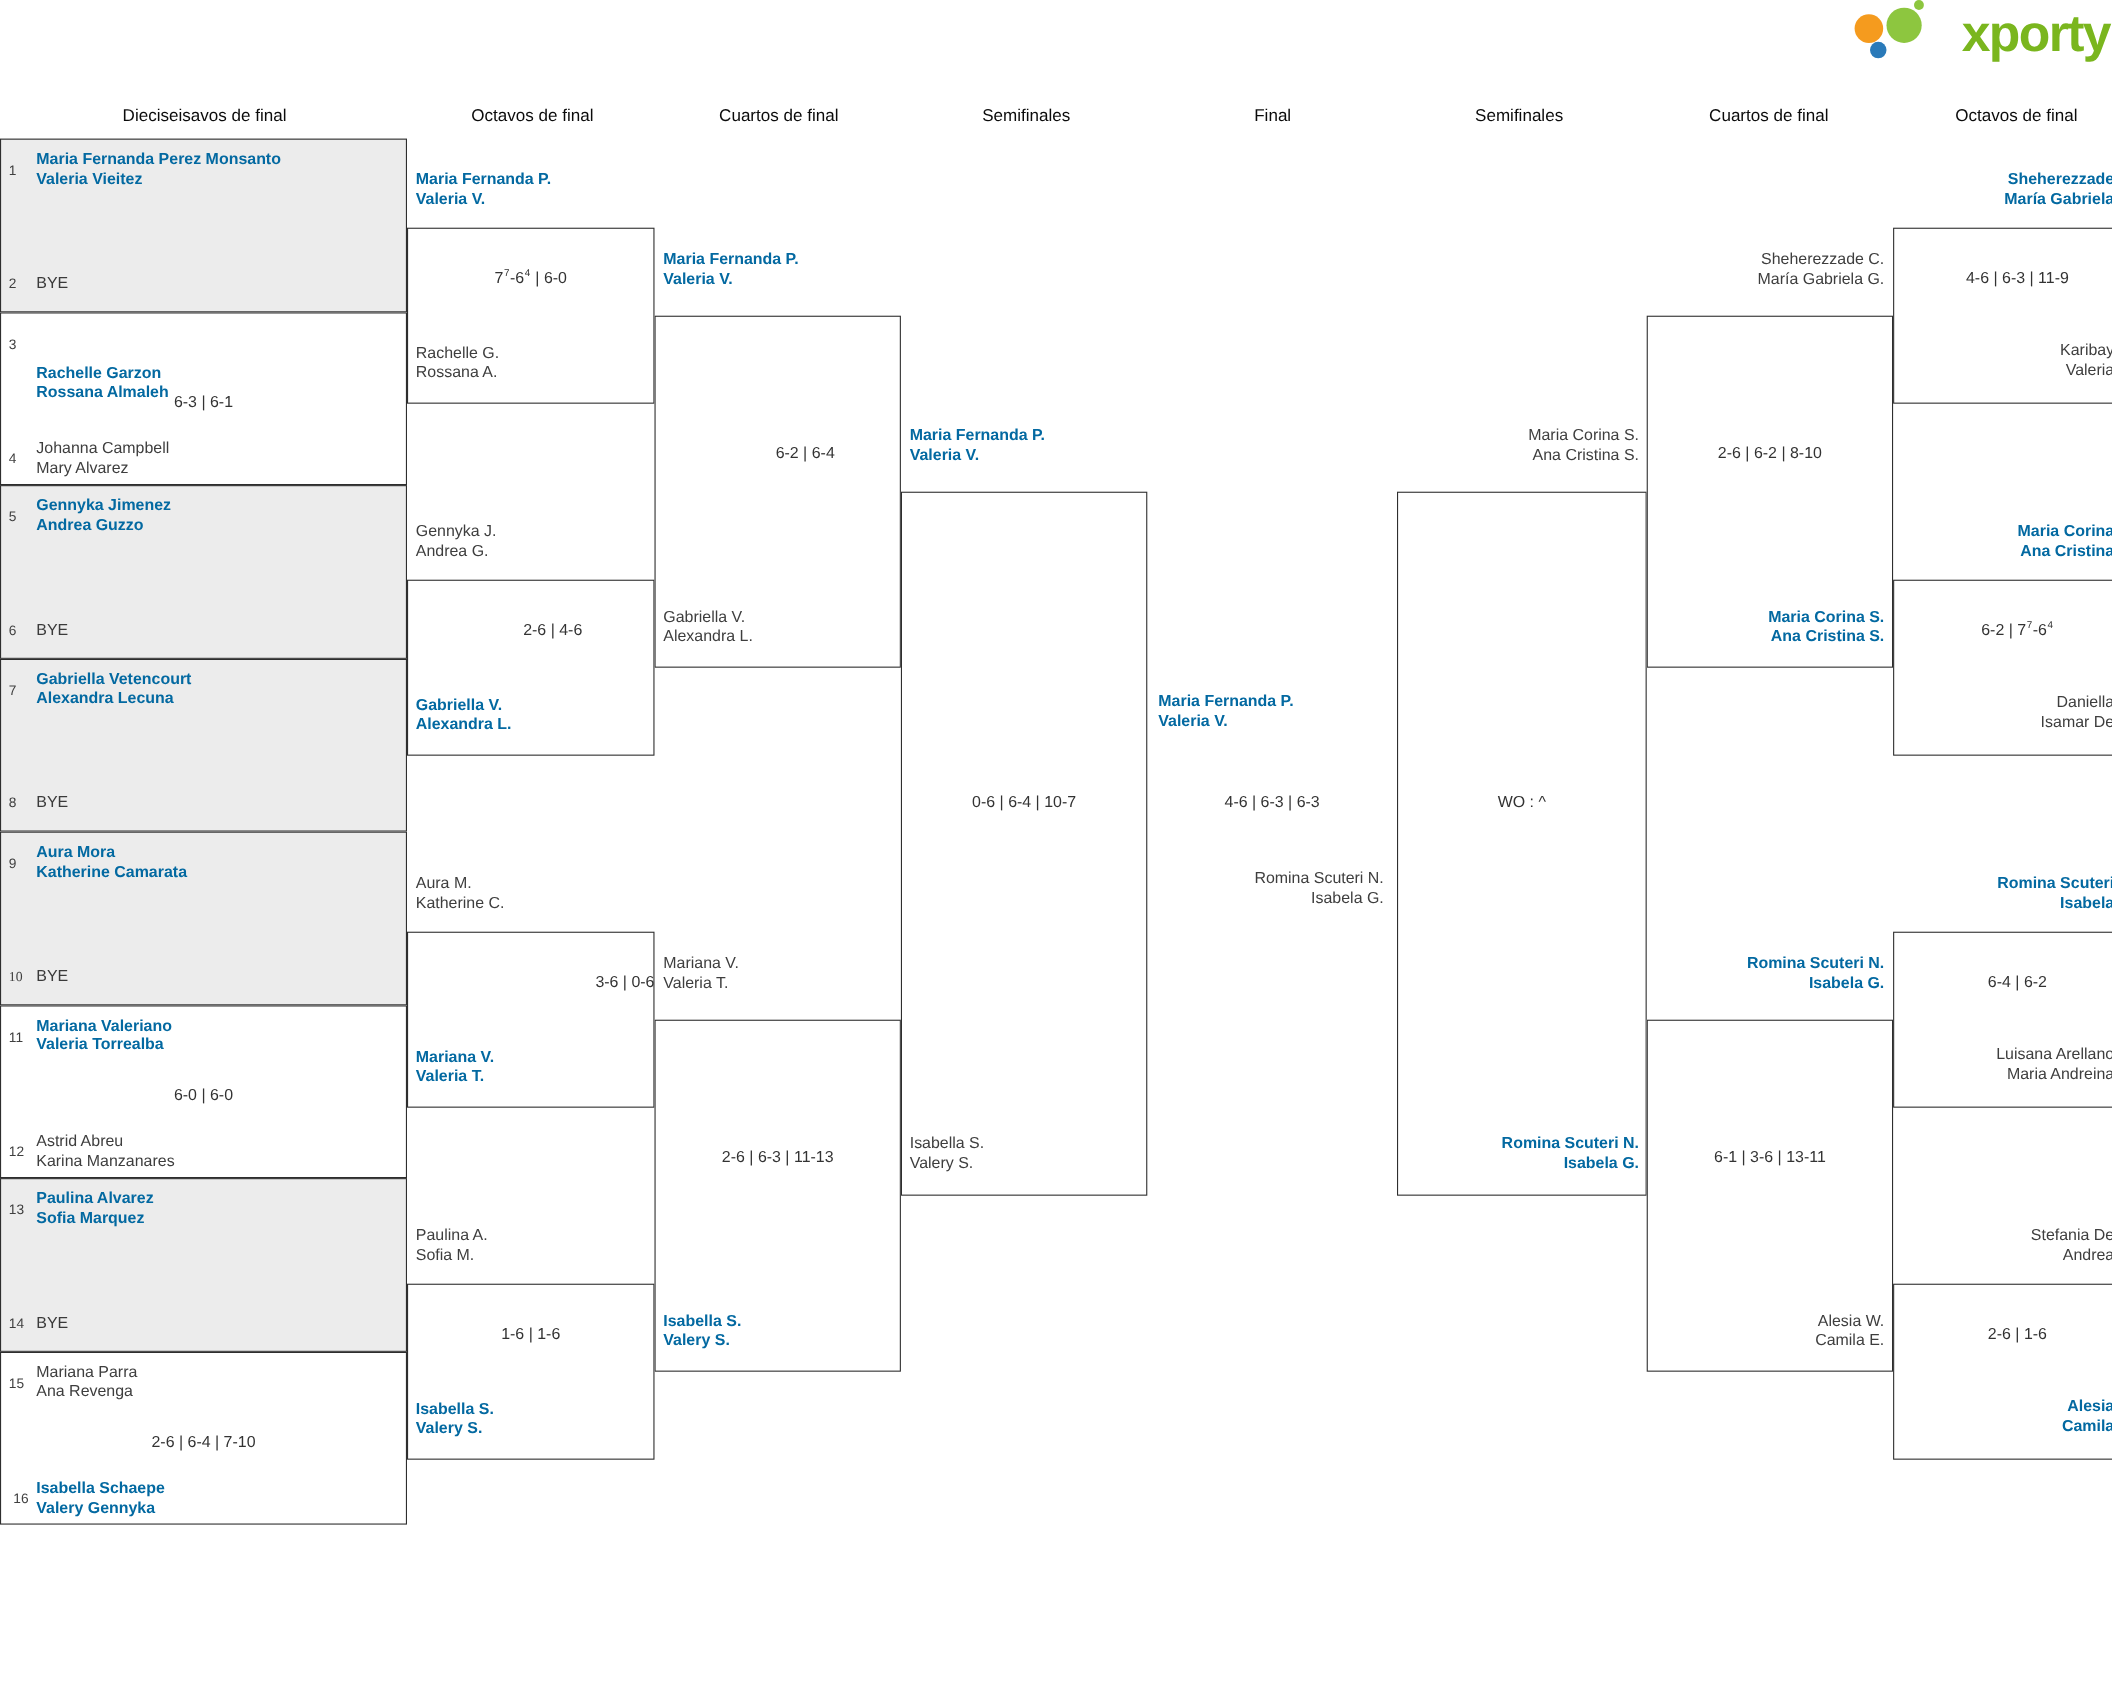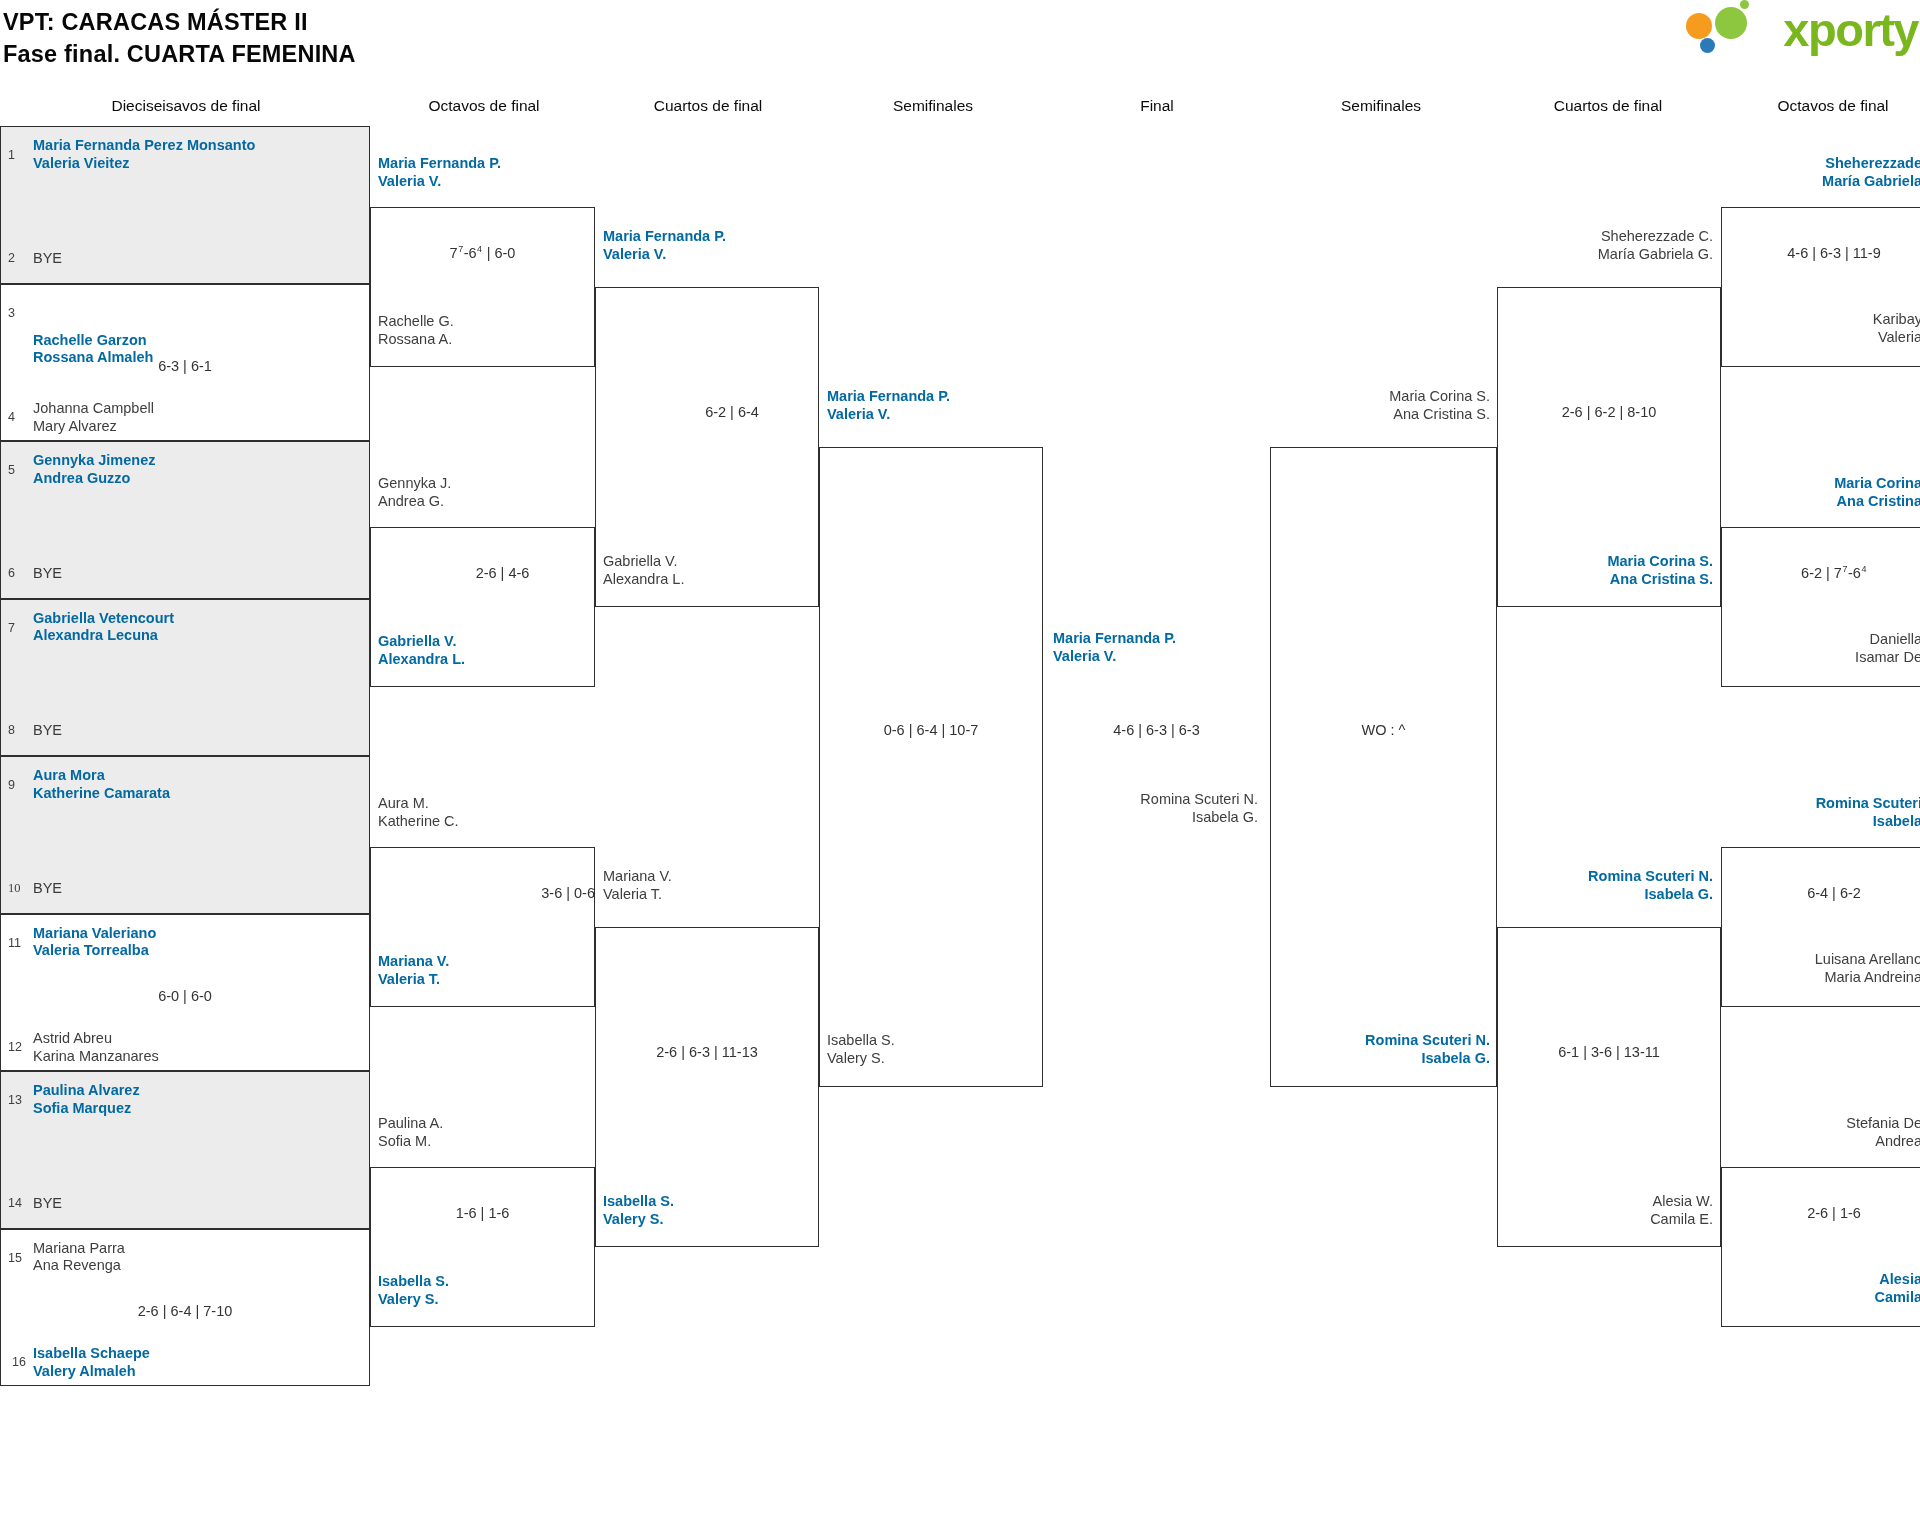--- a/index.html
+++ b/index.html
@@ -20,24 +20,20 @@
   
   .logo{position:absolute;left:1678px;top:0;width:242px;height:64px;}
   .logo .dot{position:absolute;border-radius:50%;}
   .logo .word{position:absolute;right:2px;top:0px;font-size:47px;font-weight:700;letter-spacing:-1.5px;line-height:60px;}
 </style>
 </head>
 <body>
 
 <div id="canvas">
 
-  <div class="title">
-    <div>VPT: CARACAS MÁSTER II</div>
-    <div>Fase final. CUARTA FEMENINA</div>
-  </div>
 
   <div class="logo">
     <span class="dot" style="left:8px;top:13px;width:26px;height:26px;background:#f59b1e;"></span>
     <span class="dot" style="left:22px;top:38px;width:15px;height:15px;background:#2a7ab9;"></span>
     <span class="dot" style="left:37px;top:7px;width:32px;height:32px;background:#8dc63f;"></span>
     <span class="dot" style="left:62px;top:0px;width:9px;height:9px;background:#8dc63f;"></span>
     <span class="word" style="color:#7ab61e;">xporty</span>
   </div>
 
 <div class="hdr" style="left: 66px;">Dieciseisavos de final</div>
@@ -115,21 +111,21 @@
     <div class="box" style="left: 0px; top: 1228.5px; width: 370px; height: 157.5px;"></div>
     <div class="seed" style="left: 8px; top: 1239.5px; height: 36px; line-height: 36px;">15</div>
     <div class="team-label l" style="left: 33px; top: 1239.5px;">
       <div>Mariana Parra</div>
       <div>Ana Revenga</div>
     </div>
     <div class="score" style="left: 0px; width: 370px; top: 1300.5px;"><span>2-6 | 6-4 | 7-10</span></div>
     <div class="seed" style="left: 0; top: 1345px; height: 35px; line-height: 35px; text-align: right;">16</div>
     <div class="team-label w" style="left: 33px; top: 1345px;">
       <div>Isabella Schaepe</div>
-      <div>Valery Almaleh</div>
+      <div>Valery Gennyka</div>
     </div>
     <div class="box" style="left: 370px; top: 207px; width: 225px; height: 160px;"></div>
     <div class="team-label w" style="left: 378px; top: 155px;">
       <div>Maria Fernanda P.</div>
       <div>Valeria V.</div>
     </div>
     <div class="team-label l" style="left: 378px; top: 313px;">
       <div>Rachelle G.</div>
       <div>Rossana A.</div>
     </div>

